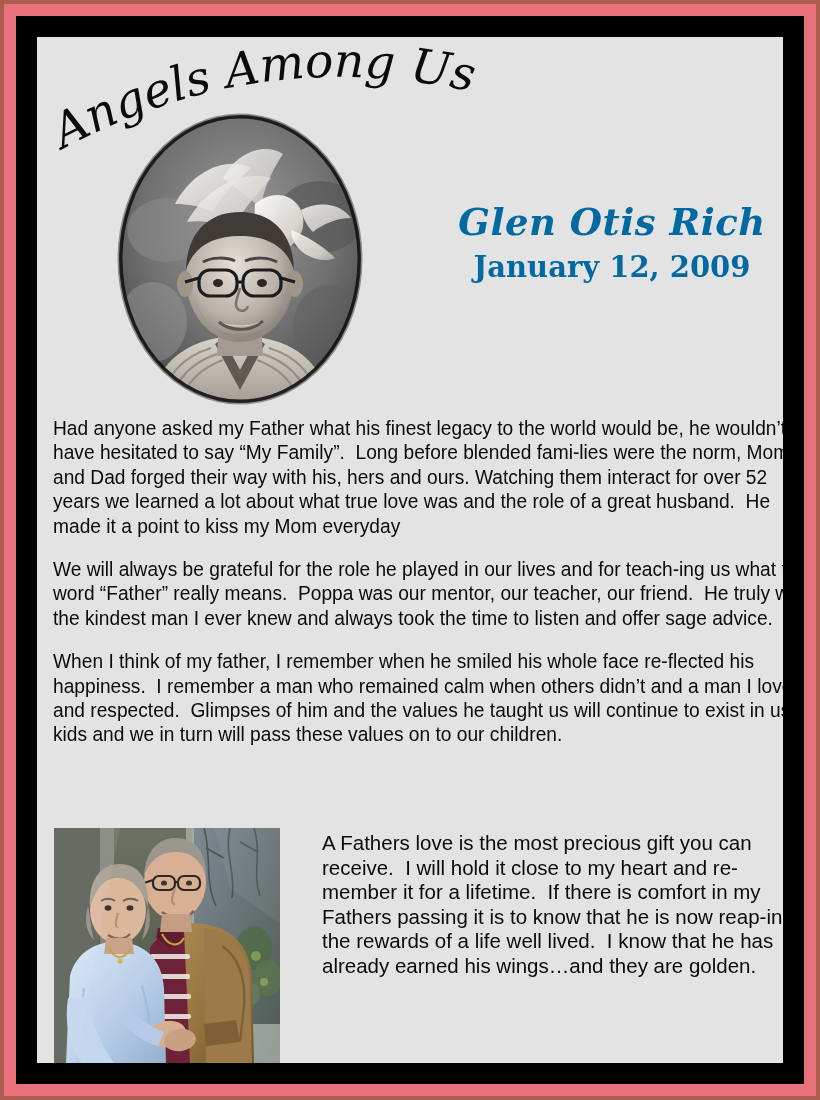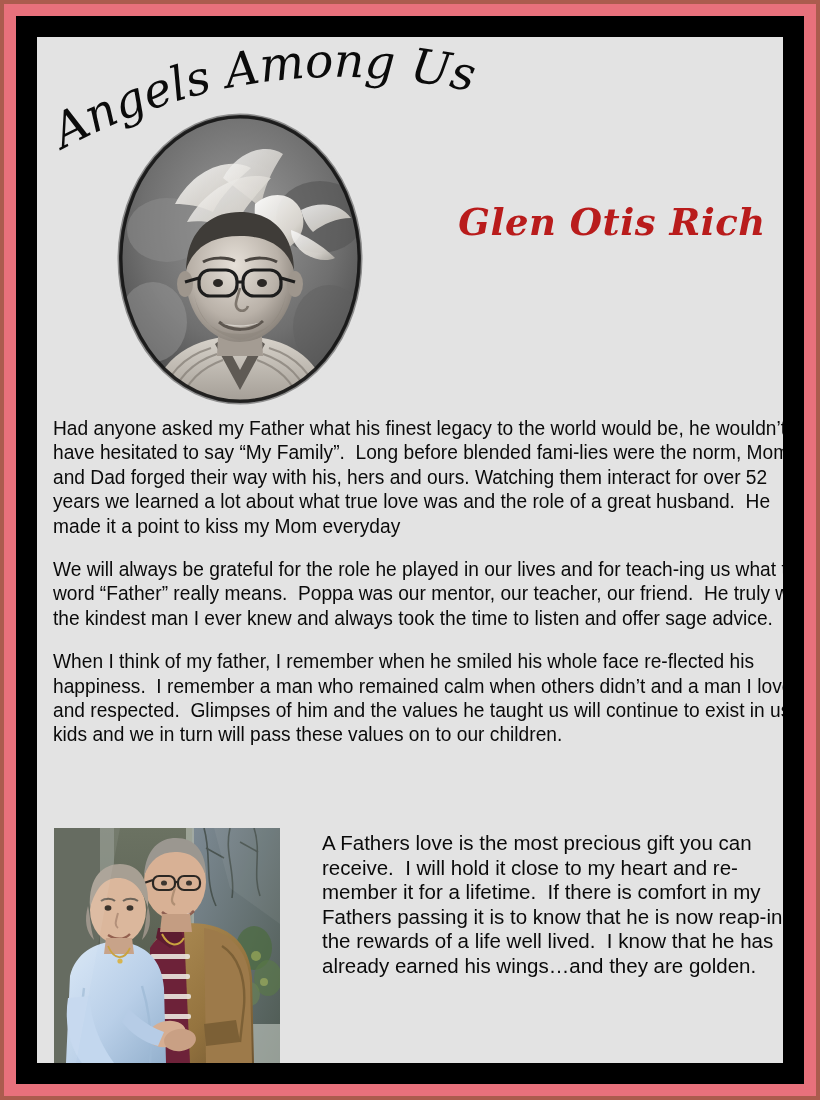--- a/index.html
+++ b/index.html
@@ -68,21 +68,21 @@
   }
   #portrait svg { display:block; width:250px; height:295px; }
 
   
   #name-block {
     position: absolute;
     left: 370px;
     top: 165px;
     width: 410px;
     text-align: center;
-    color: #b91c1c;
+    color: #0369a1;
   }
   #deceased-name {
     font-family: "DejaVu Serif", "Liberation Serif", serif;
     font-weight: bold;
     font-style: italic;
     font-size: 37px;
     letter-spacing: 0.5px;
     line-height: 1.12;
     margin: 0;
     white-space: nowrap;
@@ -264,20 +264,21 @@
                 <path d="M79 182 C 84 206, 100 224, 125 228 C 150 224, 166 206, 171 182 C 166 210, 150 222, 125 222 C 100 222, 84 210, 79 182 Z" fill="#8d857c" opacity="0.55"></path>
               </g>
 
               <ellipse cx="125" cy="147" rx="120" ry="143" fill="none" stroke="#121212" stroke-width="5" opacity="0.9"></ellipse>
               <ellipse cx="125" cy="147" rx="123" ry="146" fill="none" stroke="#e3e3e3" stroke-width="4" opacity="0.55"></ellipse>
             </svg>
           </div>
 
           <div id="name-block">
             <div id="deceased-name">Glen Otis Rich</div>
+            <div class="date-line">January 12, 2009</div>
           </div>
 
           <div id="body-text">
             <p class="para">Had anyone asked my Father what his finest legacy to the world would be, he wouldn’t have hesitated to say “My Family”.  Long before blended fami-lies were the norm, Mom and Dad forged their way with his, hers and ours. Watching them interact for over 52 years we learned a lot about what true love was and the role of a great husband.  He made it a point to kiss my Mom everyday</p>
             <p class="para">We will always be grateful for the role he played in our lives and for teach-ing us what the word “Father” really means.  Poppa was our mentor, our teacher, our friend.  He truly was the kindest man I ever knew and always took the time to listen and offer sage advice.</p>
             <p class="para">When I think of my father, I remember when he smiled his whole face re-flected his happiness.  I remember a man who remained calm when others didn’t and a man I loved and respected.  Glimpses of him and the values he taught us will continue to exist in us kids and we in turn will pass these values on to our children.</p>
           </div>
 
           <div id="bottom-row">
 

